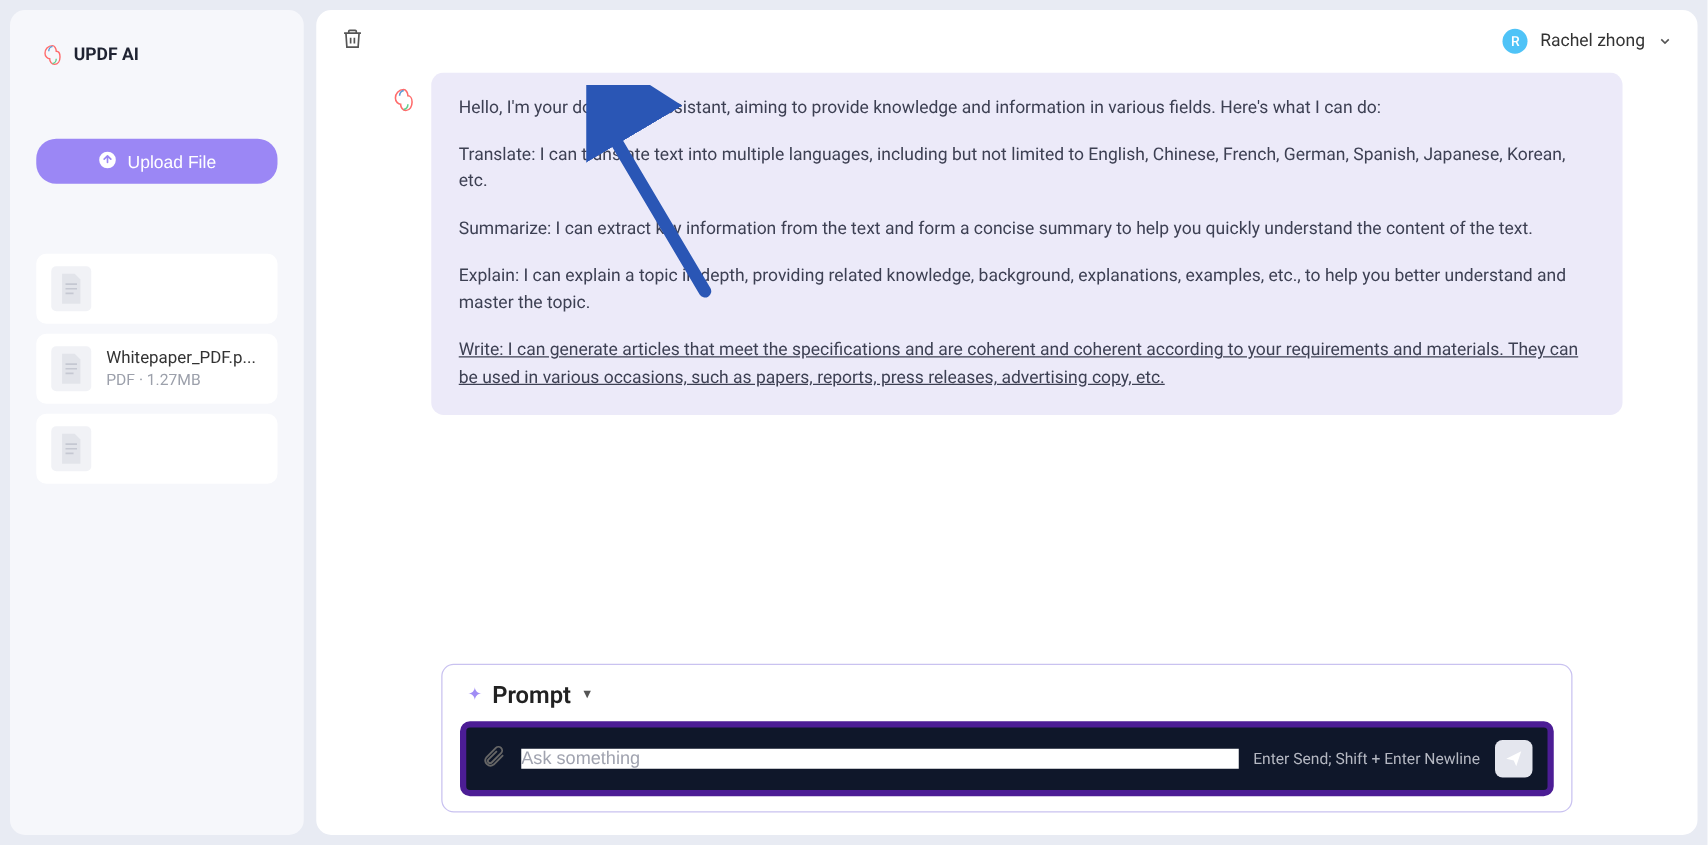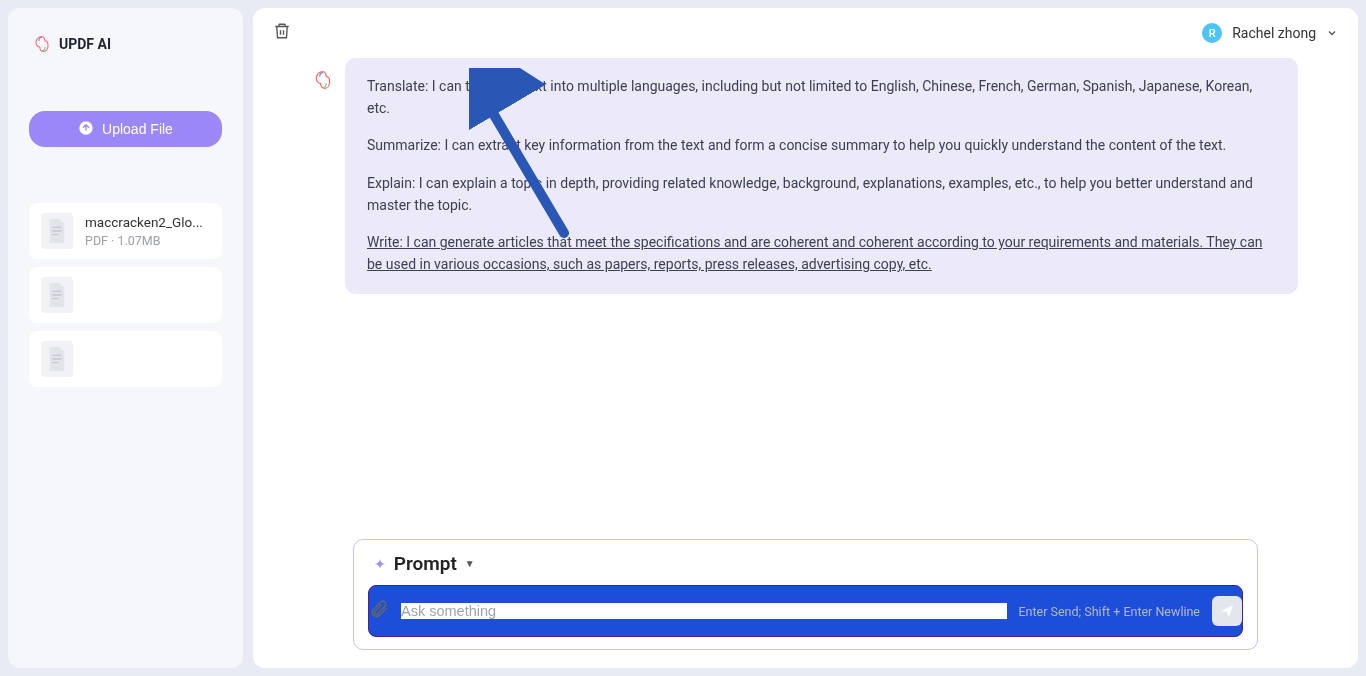--- a/index.html
+++ b/index.html
@@ -187,26 +187,26 @@
     .prompt-label {
       font-size: 19px;
       font-weight: 600;
       color: #222;
     }
     .dropdown-caret {
       color: #555;
       font-size: 10px;
     }
     .input-row {
-      background: #1d4ed8;
-      border: 1px solid #4c1d95;
+      background: #0f172a;
+      border: 5px solid #4c1d95;
       border-radius: 8px;
       display: flex;
       align-items: center;
-      padding: 10px 0;
+      padding: 10px 12px;
       gap: 12px;
     }
     .attach-icon {
       color: #666;
       cursor: pointer;
     }
     .text-input {
       flex: 1;
       border: none;
       outline: none;
@@ -263,34 +263,34 @@
   </button>
 
   <div class="file-list">
     <div class="file-item">
       <div class="file-icon">
         <svg width="22" height="26" viewBox="0 0 24 28">
           <path d="M4 1 H15 L20 6 V27 H4 Z" fill="#e2e4ea"></path>
           <path d="M7 10 H17 M7 14 H17 M7 18 H14" stroke="#c5c8d2" stroke-width="1.5"></path>
         </svg>
       </div>
-      <div class="file-info">
-        <div class="file-name">maccracken2_Glo...</div>
-        <div class="file-meta">
-          <span>PDF</span> · <span>1.07MB</span>
-        </div>
-      </div>
     </div>
 
     <div class="file-item">
       <div class="file-icon">
         <svg width="22" height="26" viewBox="0 0 24 28">
           <path d="M4 1 H15 L20 6 V27 H4 Z" fill="#e2e4ea"></path>
           <path d="M7 10 H17 M7 14 H17 M7 18 H14" stroke="#c5c8d2" stroke-width="1.5"></path>
         </svg>
+      </div>
+      <div class="file-info">
+        <div class="file-name">Whitepaper_PDF.p...</div>
+        <div class="file-meta">
+          <span>PDF</span> · <span>1.27MB</span>
+        </div>
       </div>
     </div>
 
     <div class="file-item">
       <div class="file-icon">
         <svg width="22" height="26" viewBox="0 0 24 28">
           <path d="M4 1 H15 L20 6 V27 H4 Z" fill="#e2e4ea"></path>
           <path d="M7 10 H17 M7 14 H17 M7 18 H14" stroke="#c5c8d2" stroke-width="1.5"></path>
         </svg>
       </div>
@@ -319,20 +319,21 @@
   <div class="chat-area">
     <div class="message-row">
       <span class="msg-avatar">
         <svg viewBox="0 0 24 24" width="20" height="20">
           <path d="M12 2 C7 2 4 6 4 10 C4 14 7 16 9 16 C9 19 11 22 14 22 C18 22 20 18 20 14 C20 10 18 8 16 8 C16 5 14 2 12 2 Z" fill="none" stroke="#ff6b6b" stroke-width="1.5"></path>
           <path d="M8 8 C8 5 10 3 12 3" stroke="#5b9bd5" stroke-width="1.5" fill="none"></path>
           <path d="M16 16 C16 19 14 21 12 21" stroke="#62d08f" stroke-width="1.5" fill="none"></path>
         </svg>
       </span>
       <div class="message-bubble">
+        <p>Hello, I'm your document assistant, aiming to provide knowledge and information in various fields. Here's what I can do:</p>
         <p>Translate: I can translate text into multiple languages, including but not limited to English, Chinese, French, German, Spanish, Japanese, Korean, etc.</p>
         <p>Summarize: I can extract key information from the text and form a concise summary to help you quickly understand the content of the text.</p>
         <p>Explain: I can explain a topic in depth, providing related knowledge, background, explanations, examples, etc., to help you better understand and master the topic.</p>
         <p>Write: I can generate articles that meet the specifications and are coherent and coherent according to your requirements and materials. They can be used in various occasions, such as papers, reports, press releases, advertising copy, etc.</p>
       </div>
     </div>
   </div>
 
   <div class="input-zone">
     <div class="input-container">

